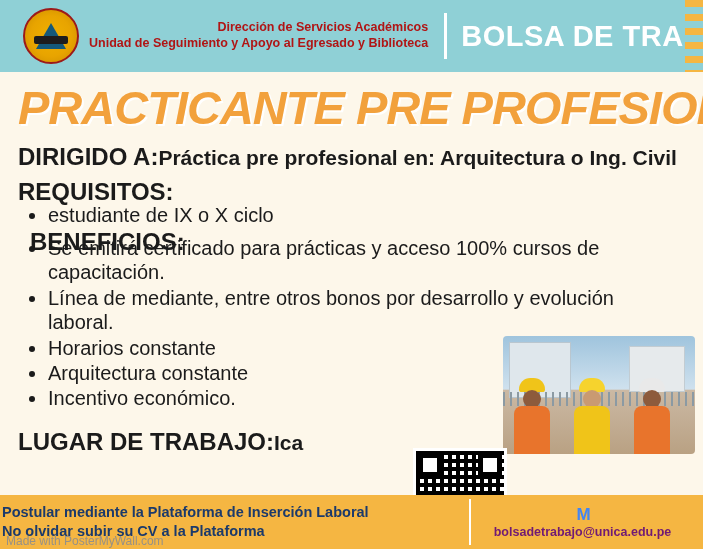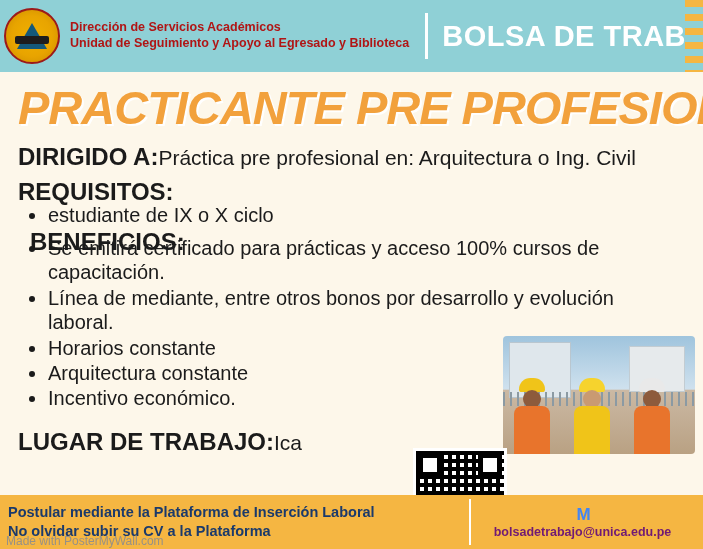--- a/index.html
+++ b/index.html
@@ -27,22 +27,23 @@
     top: 0; left: 0;
     width: 703px;
     height: 72px;
     background: #8fd0d6;
     display: flex;
     align-items: center;
   }
   .header-left {
     display: flex;
     align-items: center;
-    padding-left: 4px;
+    padding-left: 23px;
     flex: 0 0 auto;
+    text-align: right;
   }
   .logo {
     width: 56px;
     height: 56px;
     border-radius: 50%;
     background: radial-gradient(circle at 50% 50%, #f0b000 0%, #e8a400 55%, #c98b00 100%);
     border: 2px solid #9c1a1a;
     position: relative;
     flex: 0 0 auto;
     box-sizing: border-box;
@@ -121,20 +122,21 @@
   .sec-head {
     font-size: 24px;
     font-weight: bold;
     color: #1b1b1b;
     display: inline;
   }
   .sec-val {
     font-size: 21px;
     color: #1b1b1b;
     display: inline;
+    font-weight: bold;
   }
   .bullets {
     margin: 0;
     padding-left: 30px;
     font-size: 20px;
     color: #1b1b1b;
     line-height: 1.22;
   }
   .bullets li {
     margin-bottom: 1px;
@@ -253,21 +255,21 @@
   .footer {
     position: absolute;
     left: 0; bottom: 0;
     width: 703px;
     height: 54px;
     background: #f5b642;
     display: flex;
     align-items: center;
   }
   .footer-left {
-    padding-left: 8px;
+    padding-left: 2px;
     line-height: 1.3;
     flex: 1 1 auto;
   }
   .footer-left .fl1,
   .footer-left .fl2 {
     color: #1b3a6b;
     font-weight: bold;
     font-size: 14.5px;
     white-space: nowrap;
   }

